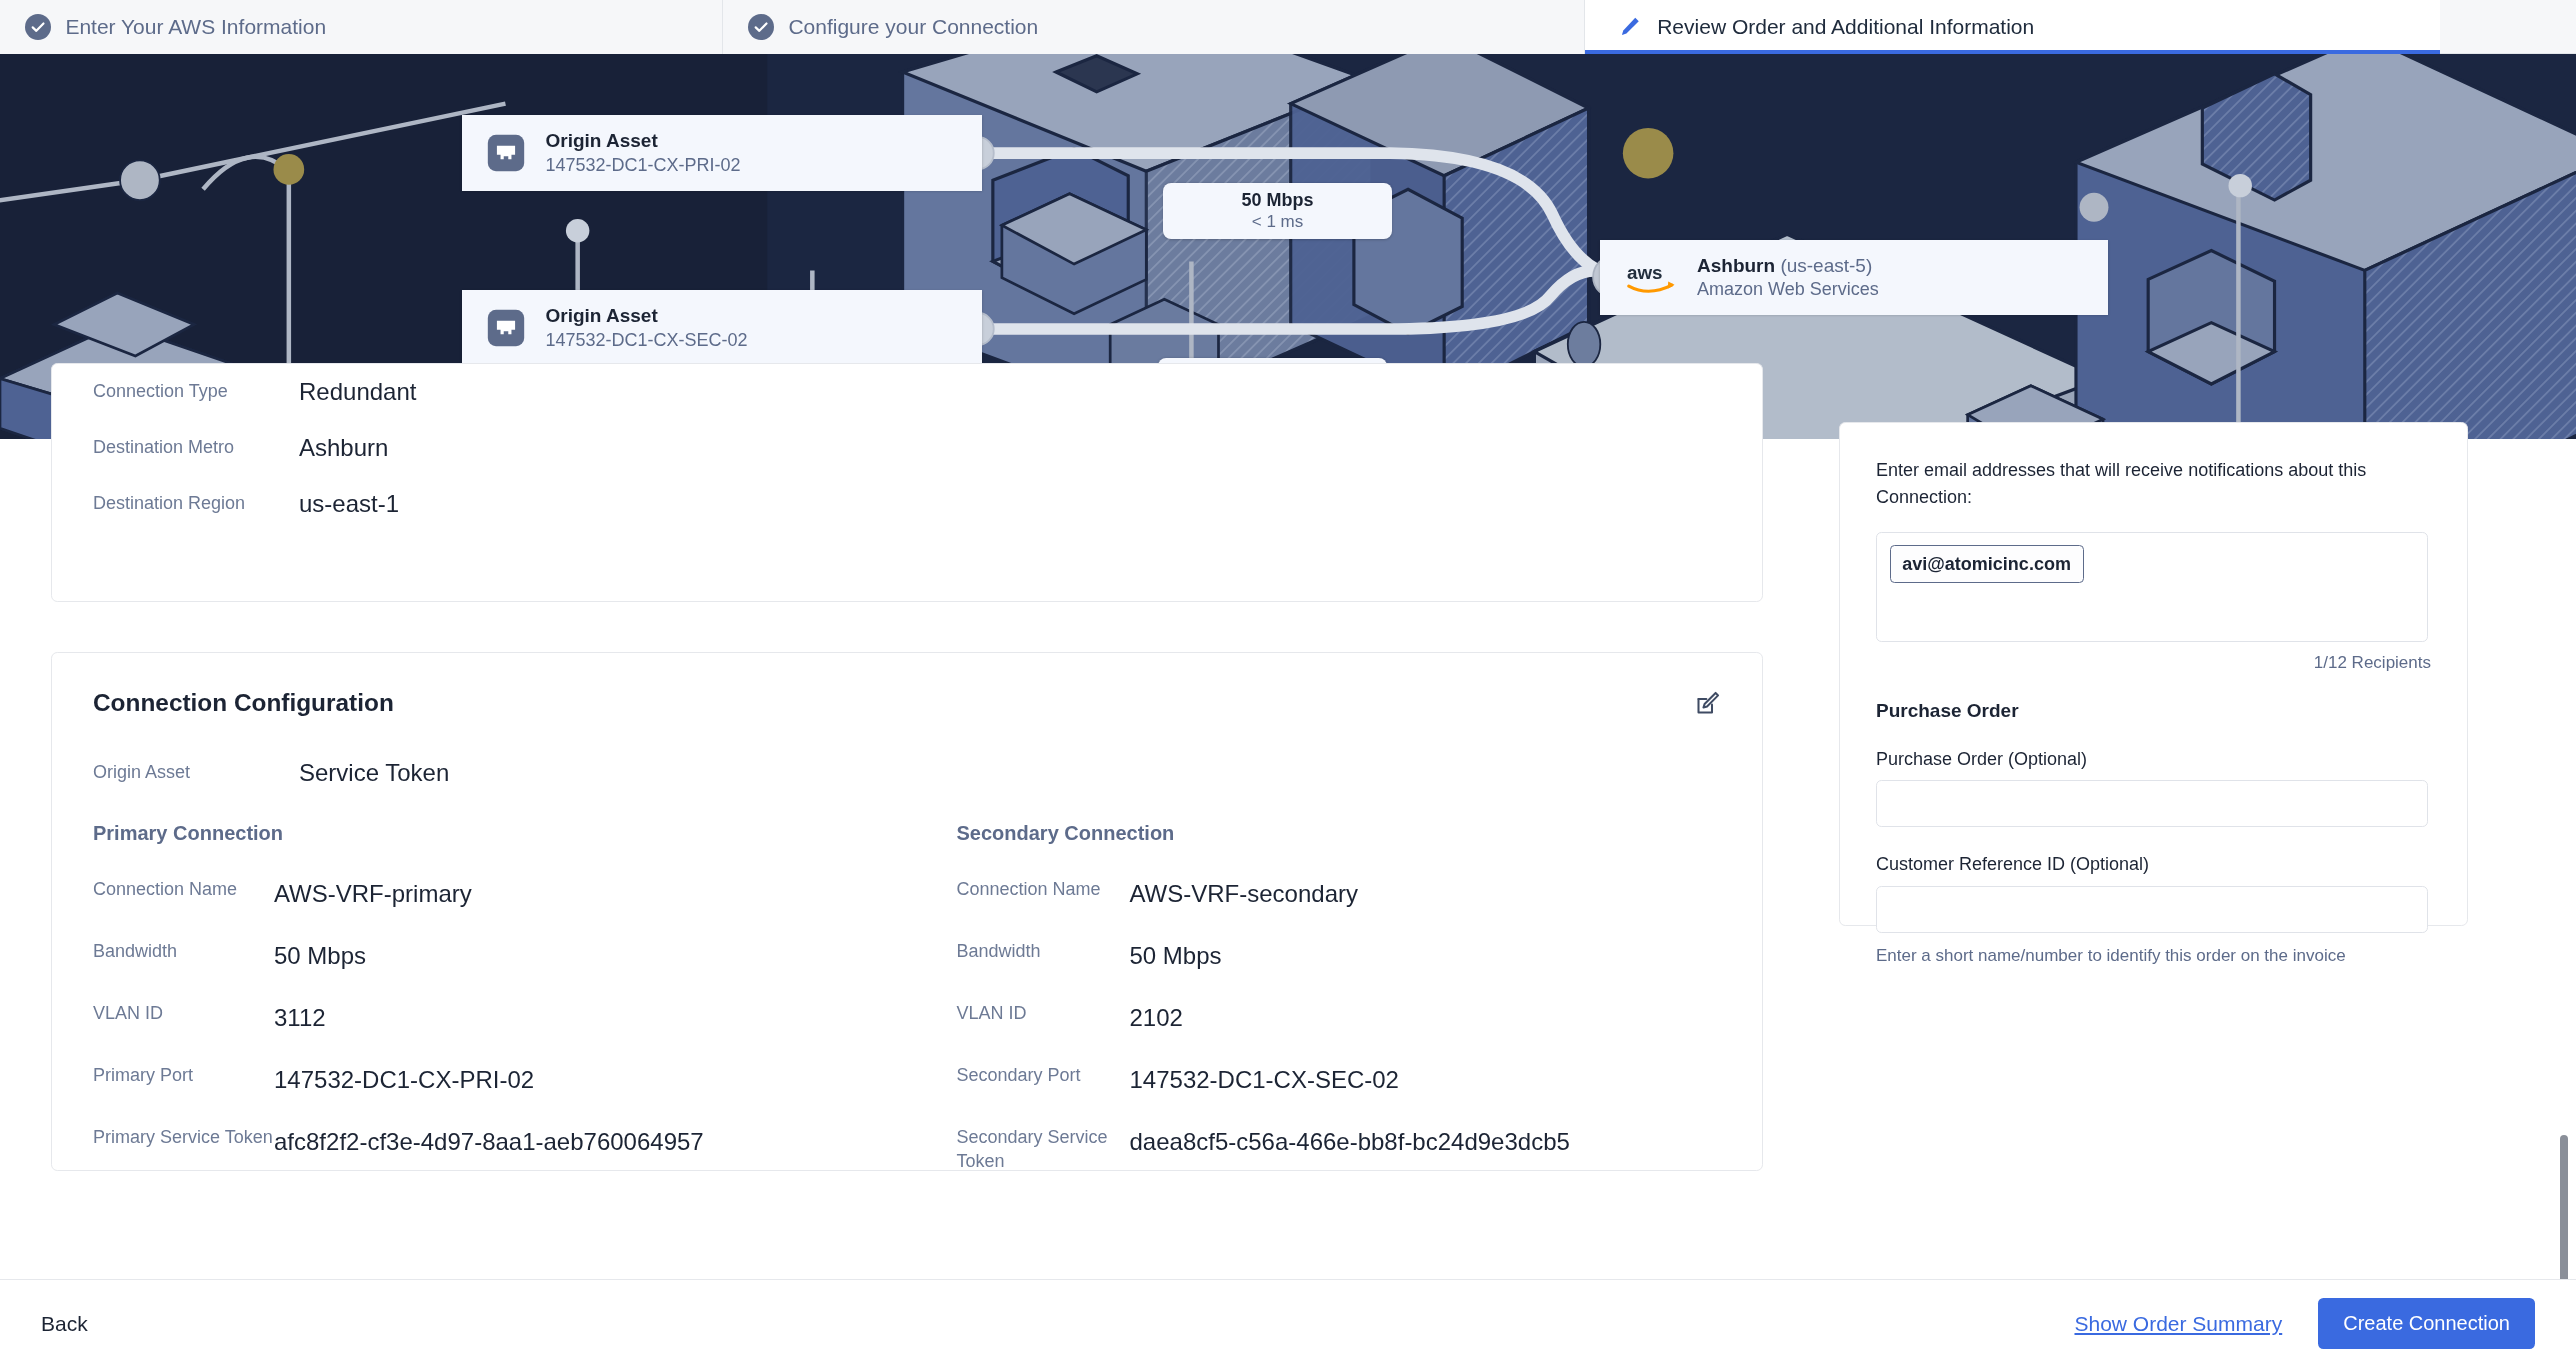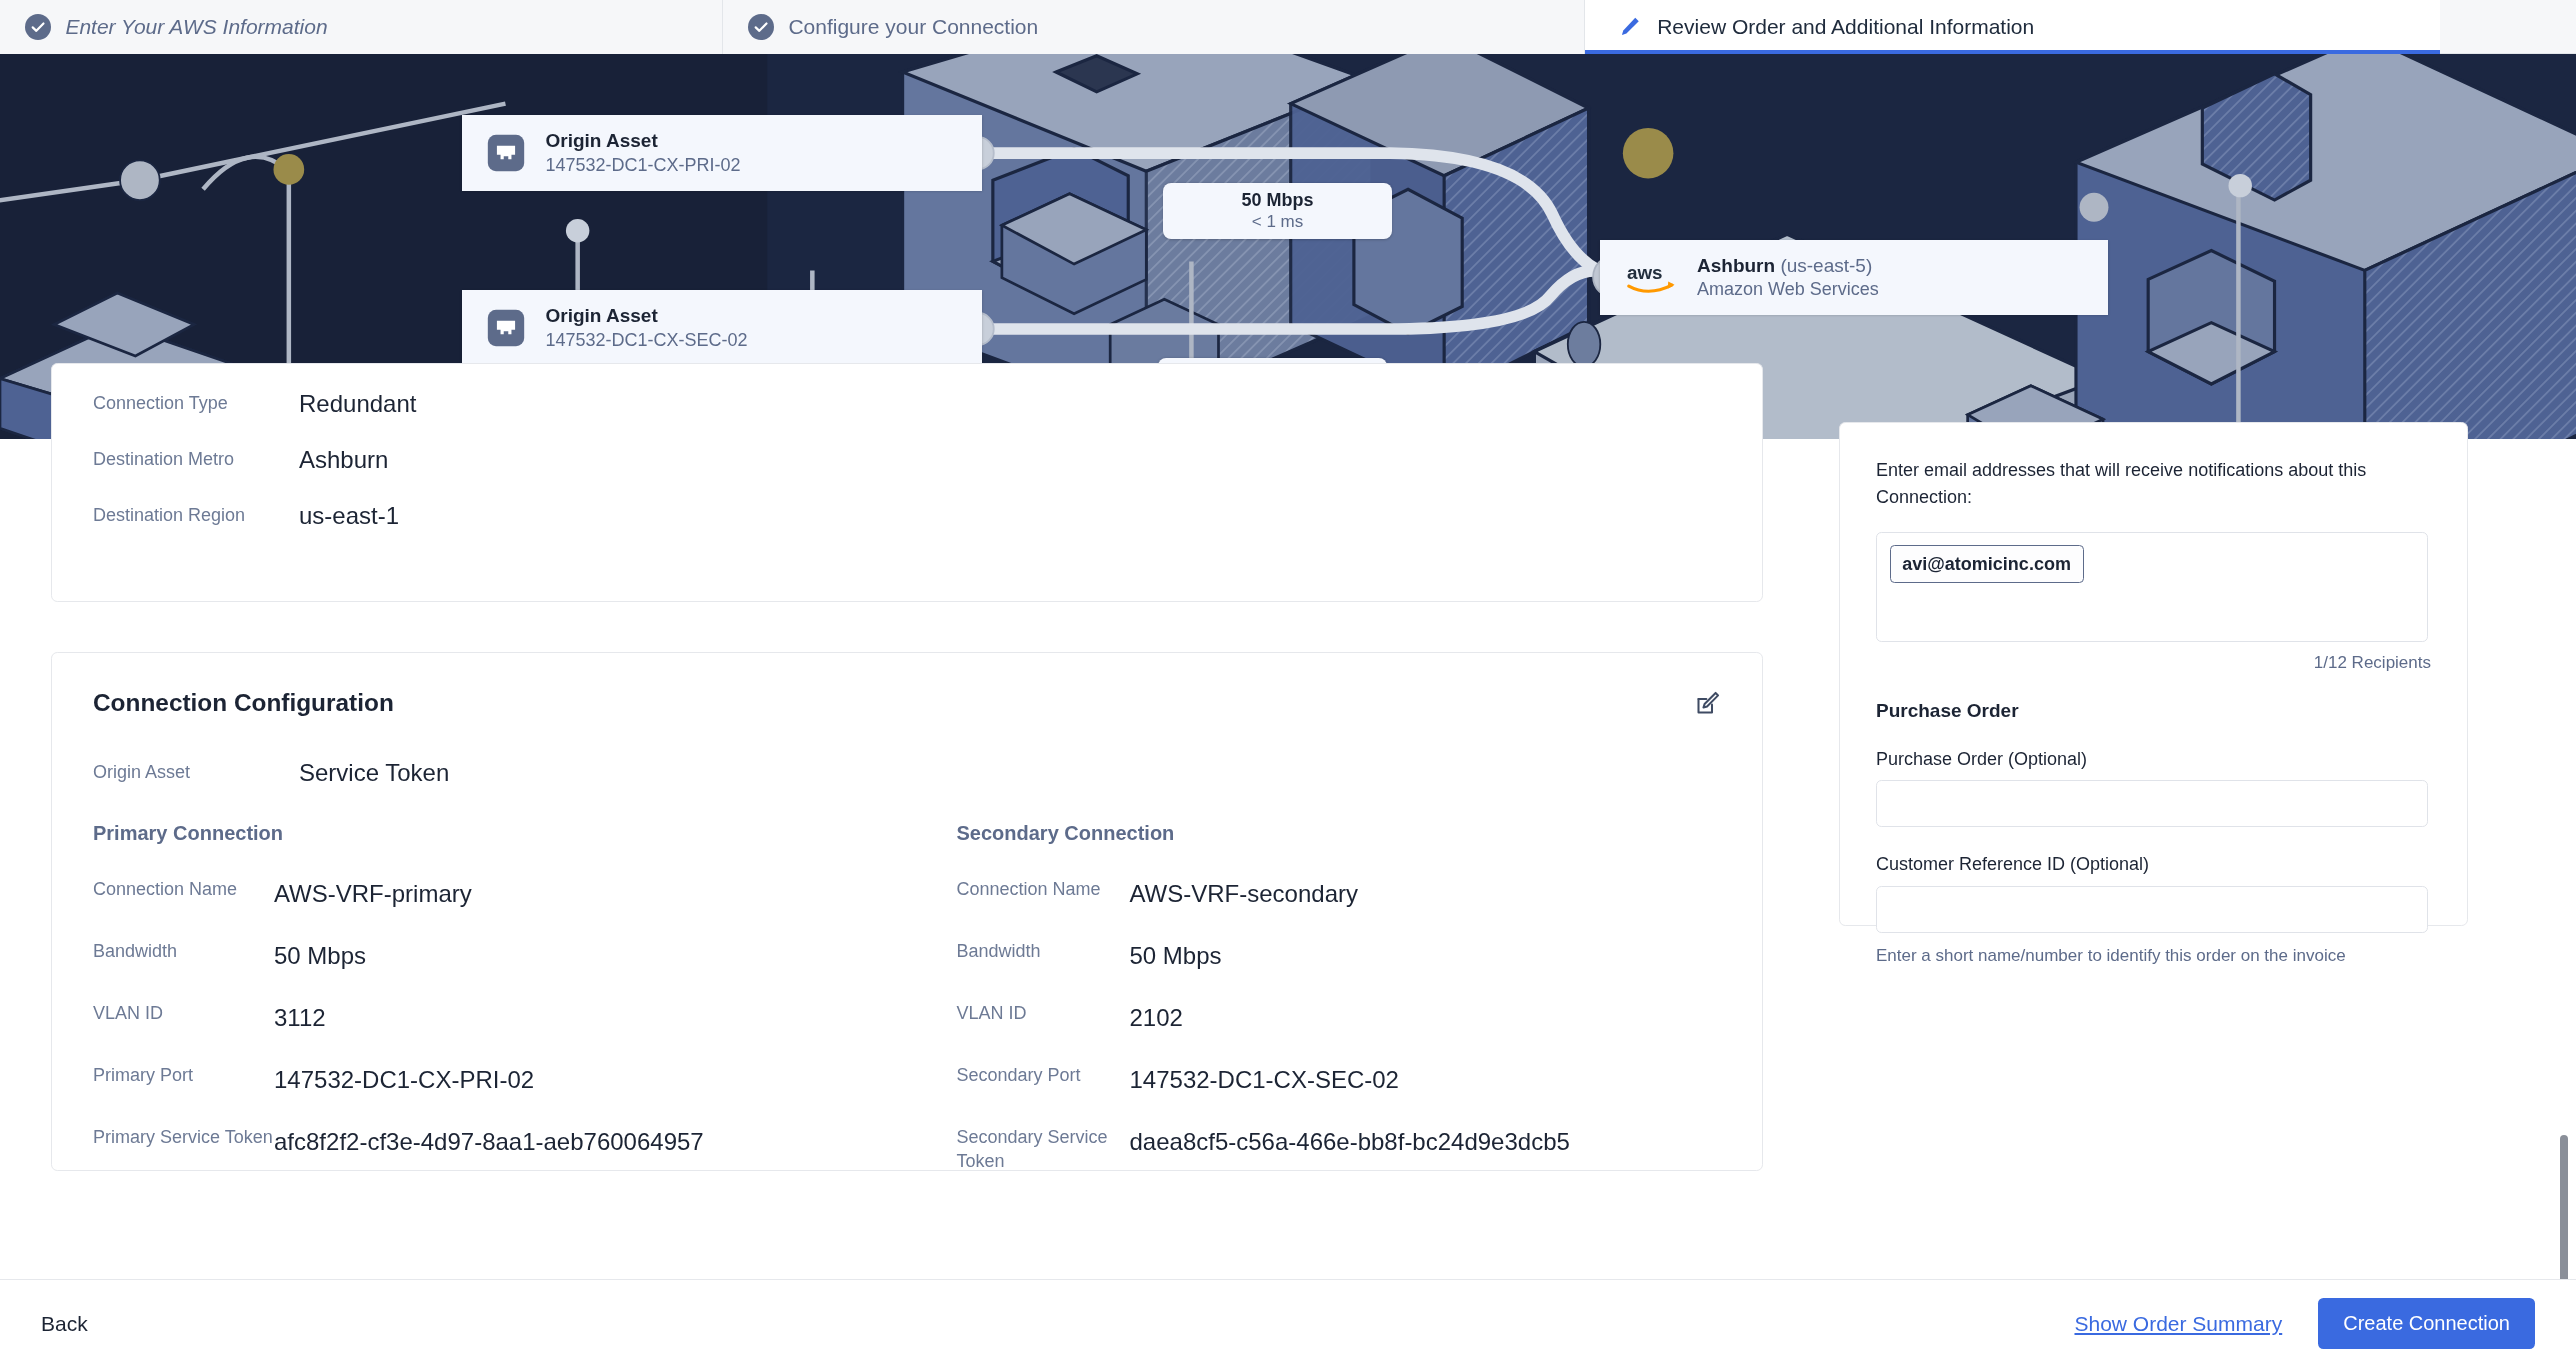--- a/index.html
+++ b/index.html
@@ -17,21 +17,21 @@
     display: flex; background: #f6f7f9;
     border-bottom: 0.9px solid #e3e6ea;
   }
   .step {
     height: 54px; display: flex; align-items: center; gap: 14.4px;
     padding: 0 27px 0 25px;
     background: #f6f7f9;
     border-right: 0.9px solid #e3e6ea;
     position: relative;
   }
-  .step.s1 { width: 723px; font-style: italic; }
+  .step.s1 { width: 723px; }
   .step.s2 { width: 862px; }
   .step.s3 {
     width: 855px; background: #ffffff; border-right: none;
     padding-left: 1724px; padding-left: 0;
   }
   .step.s3 { padding-left: 0; }
   .step.s3 .step-inner {
     display: flex; align-items: center; gap: 16.2px; padding-left: 32.5px;
   }
   .step.s3::after {
@@ -100,21 +100,21 @@
   .page { position: absolute; top: 440px; left: 0; width: 2576px; height: 839px; background: #fff; }
 
   .left-col { position: absolute; left: 51px; top: -36px; width: 1715px; }
 
   .card-panel {
     background: #ffffff; border: 0.9px solid #e6e8ec; border-radius: 6.3px;
   }
 
   .summary-panel {
     position: absolute; left: 0; top: -41px; width: 1712px; height: 239px;
-    padding: 12px 41px;
+    padding: 0 41px;
   }
   .spec-row { display: flex; align-items: flex-start; margin-bottom: 0; }
   .spec-label {
     font-size: 18px; color: #6d7a95; width: 206px; flex: 0 0 206px; line-height: 1.3;
   }
   .spec-value { font-size: 24px; color: #1c2434; line-height: 1.3; }
 
   .summary-panel .spec-row { height: 56px; align-items: center; }
 
   .config-panel {

